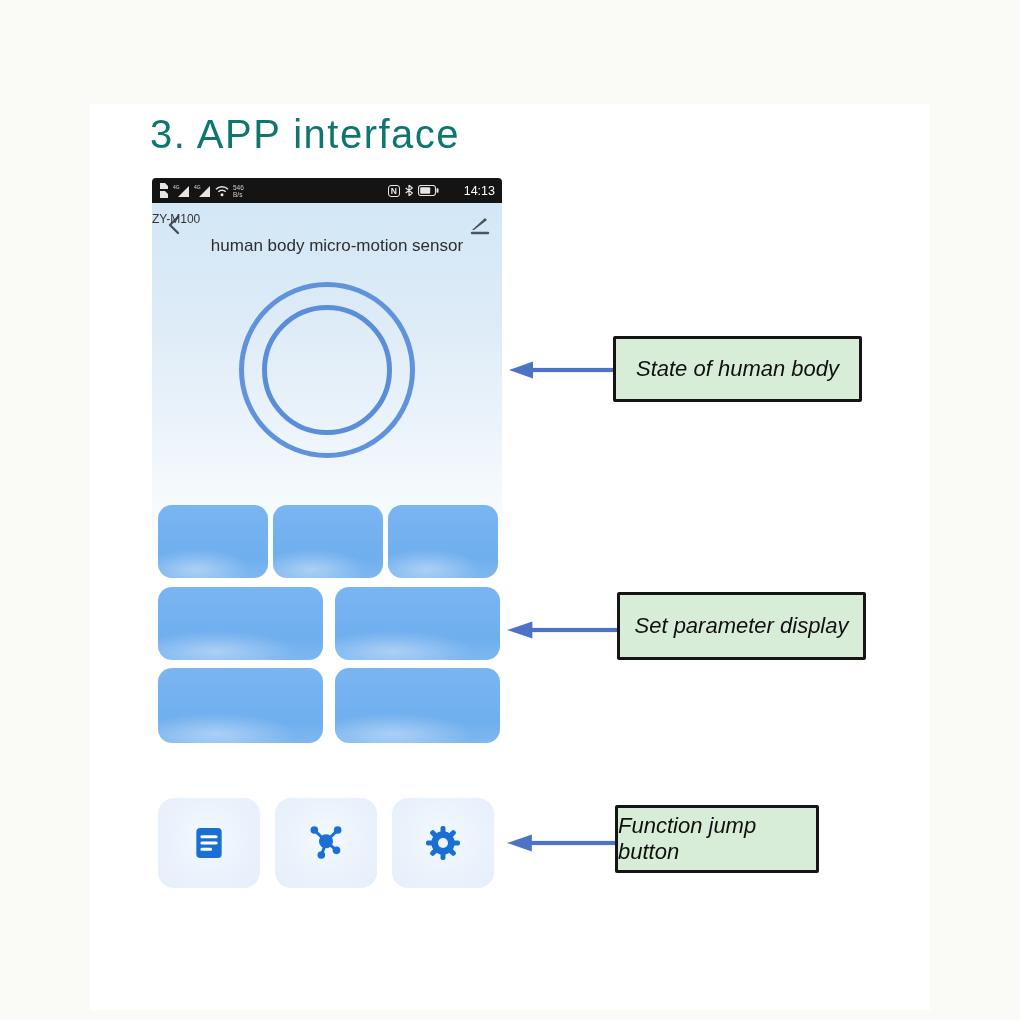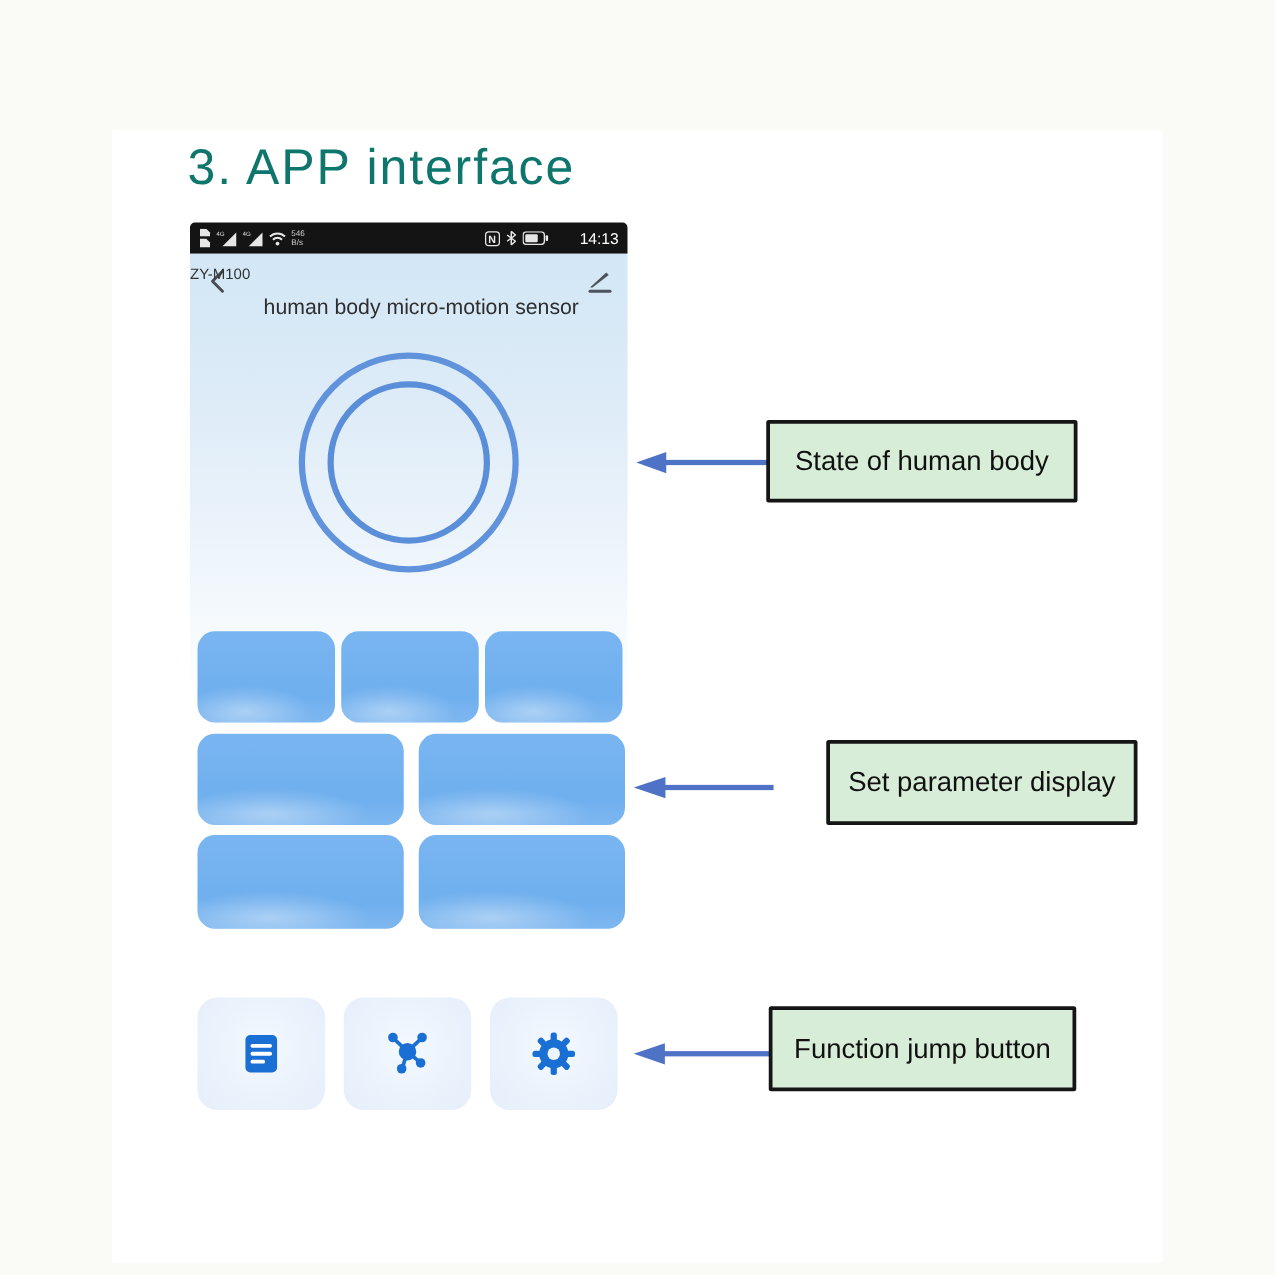--- a/index.html
+++ b/index.html
@@ -36,24 +36,24 @@
   .row-1 { top:302px; gap:5px; }  .row-1 .tile { width:110px; height:73px; }
   .row-2 { top:384px; gap:12px; } .row-2 .tile { width:165px; height:73px; }
   .row-3 { top:465px; gap:12px; } .row-3 .tile { width:165px; height:75px; }
 
   .fn-row { position:absolute; left:6px; top:595px; display:flex; gap:15px; }
   .fn-btn { width:102px; height:90px; border-radius:16px; cursor:pointer;
     background:radial-gradient(circle at 50% 45%, #f4f9fe 0%, #eaf2fc 55%, #e6eefb 100%);
     display:flex; align-items:center; justify-content:center; }
 
   
-  .callout { position:absolute; background:#d8edd8; border:3px solid #151515; border-radius:2px; display:flex; align-items:center; justify-content:center; font-size:22px; color:#101010; }
+  .callout { position:absolute; background:#d8edd8; border:3px solid #151515; border-radius:2px; display:flex; align-items:center; justify-content:center; font-size:22px; color:#101010;font-style:italic; }
   .co-1 { left:613px; top:336px; width:249px; height:66px; }
-  .co-2 { left:617px; top:592px; width:249px; height:68px;margin-left:44px; }
-  .co-3 { left:615px; top:805px; width:246px; height:68px; }
+  .co-2 { left:617px; top:592px; width:249px; height:68px; }
+  .co-3 { left:615px; top:805px; width:204px; height:68px; }
   .arrow { position:absolute; height:20px; }
   .ar-1 { left:509px; top:360px; width:106px; }
   .ar-2 { left:507px; top:620px; width:112px; }
   .ar-3 { left:507px; top:833px; width:110px; }
 </style>
 </head>
 <body>
 
 <div class="content-panel"></div>
 

